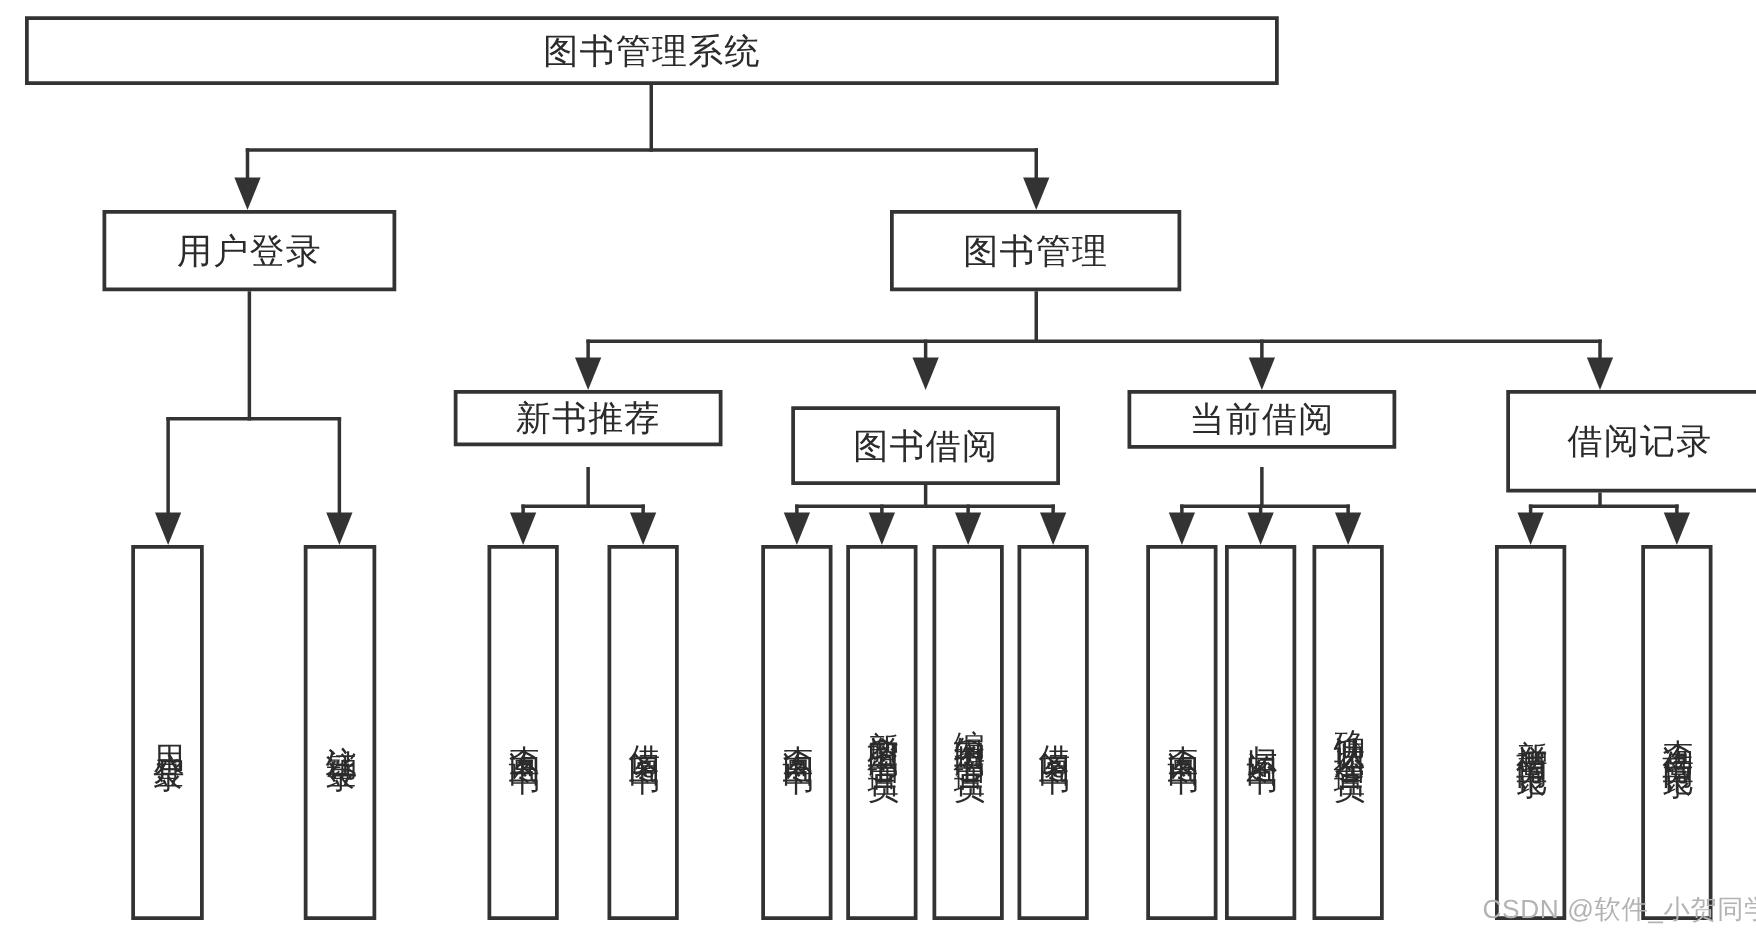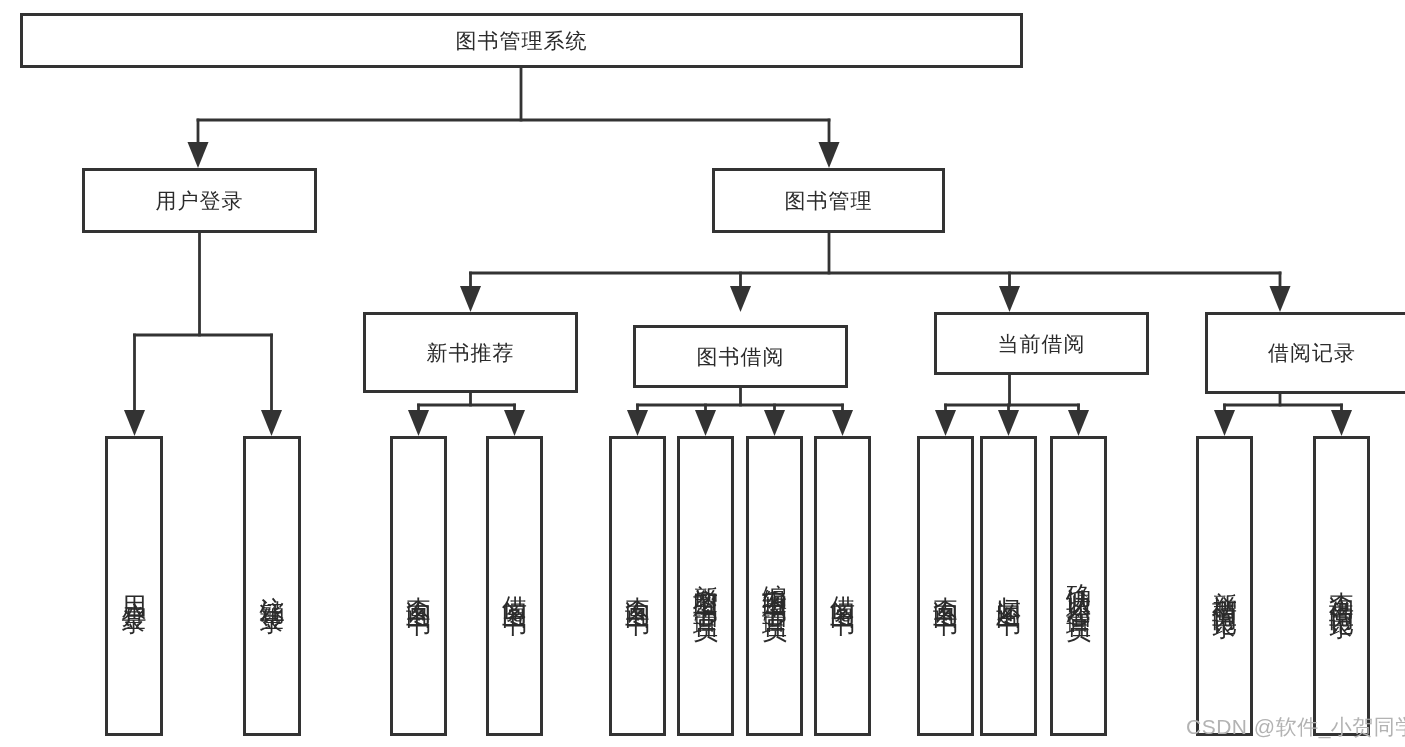--- a/index.html
+++ b/index.html
@@ -13,21 +13,21 @@
   #connectors{position:absolute;left:0;top:0;z-index:0;}
   .node{
     position:absolute;
     box-sizing:border-box;
     border:3px solid #333333;
     background:#ffffff;
     display:flex;align-items:center;justify-content:center;
     color:#2b2b2b;
     z-index:1;
   }
-  .hbox{font-size:21px;letter-spacing:1px;white-space:nowrap;}
+  .hbox{font-size:28px;letter-spacing:1px;white-space:nowrap;}
   .vbox{
     writing-mode:vertical-rl;
     font-size:25px;
     letter-spacing:5px;
     line-height:1;
   }
   #watermark{
     position:absolute;
     left:1186px;top:713px;
     font-size:21px;
@@ -115,27 +115,27 @@
     <span>图书管理系统</span>
   </div>
 
   <div class="node hbox" style="left:82px;top:168px;width:235px;height:65px;">
     <span>用户登录</span>
   </div>
   <div class="node hbox" style="left:712px;top:168px;width:233px;height:65px;text-align:center;">
     <span>图书管理</span>
   </div>
 
-  <div class="node hbox" style="left:363px;top:312px;width:215px;height:81px;align-items:center;">
+  <div class="node hbox" style="left:363px;top:312px;width:215px;height:45px;align-items:center;">
     <span>新书推荐</span>
   </div>
   <div class="node hbox" style="left:633px;top:325px;width:215px;height:63px;">
     <span>图书借阅</span>
   </div>
-  <div class="node hbox" style="left:902px;top:312px;width:215px;height:63px;margin-left:32px;">
+  <div class="node hbox" style="left:902px;top:312px;width:215px;height:47px;">
     <span>当前借阅</span>
   </div>
   <div class="node hbox" style="left:1173px;top:312px;width:214px;height:82px;margin-left:32px;">
     <span>借阅记录</span>
   </div>
 
   <div class="node vbox" style="left:105px;top:436px;width:58px;height:300px;">
     <span>用户登录</span>
   </div>
   <div class="node vbox" style="left:243px;top:436px;width:58px;height:300px;">

